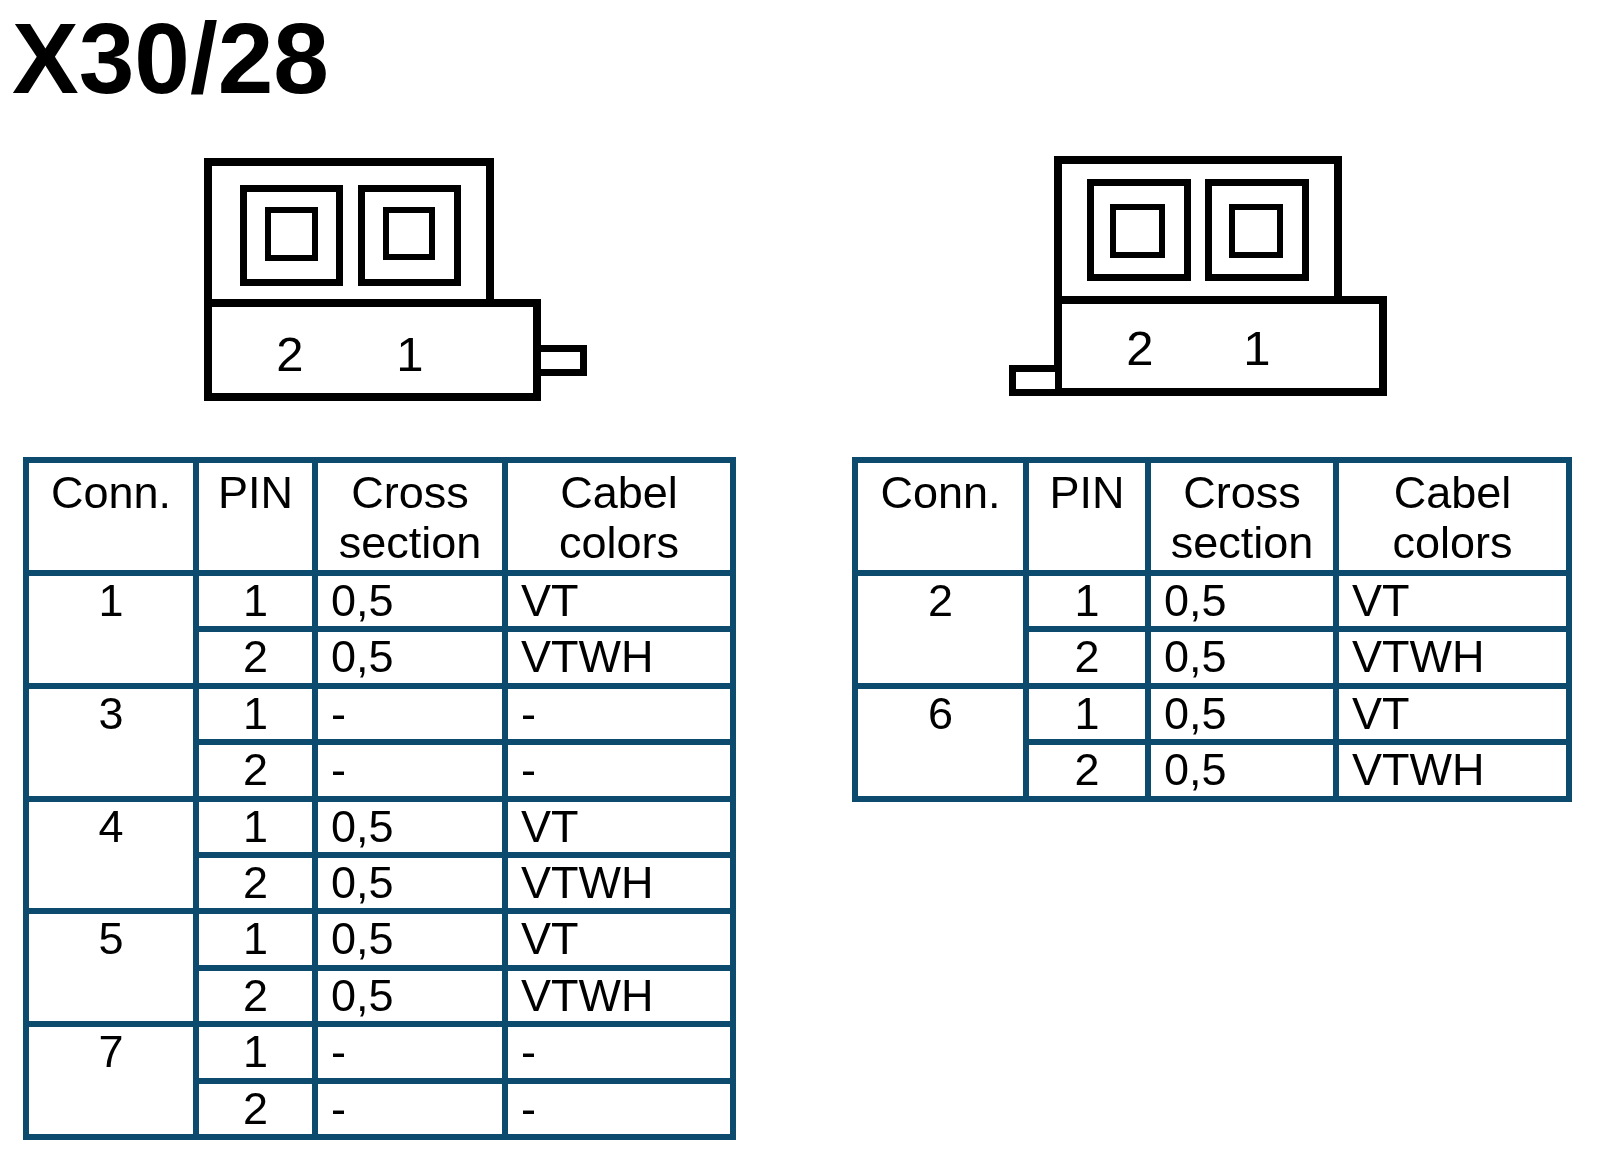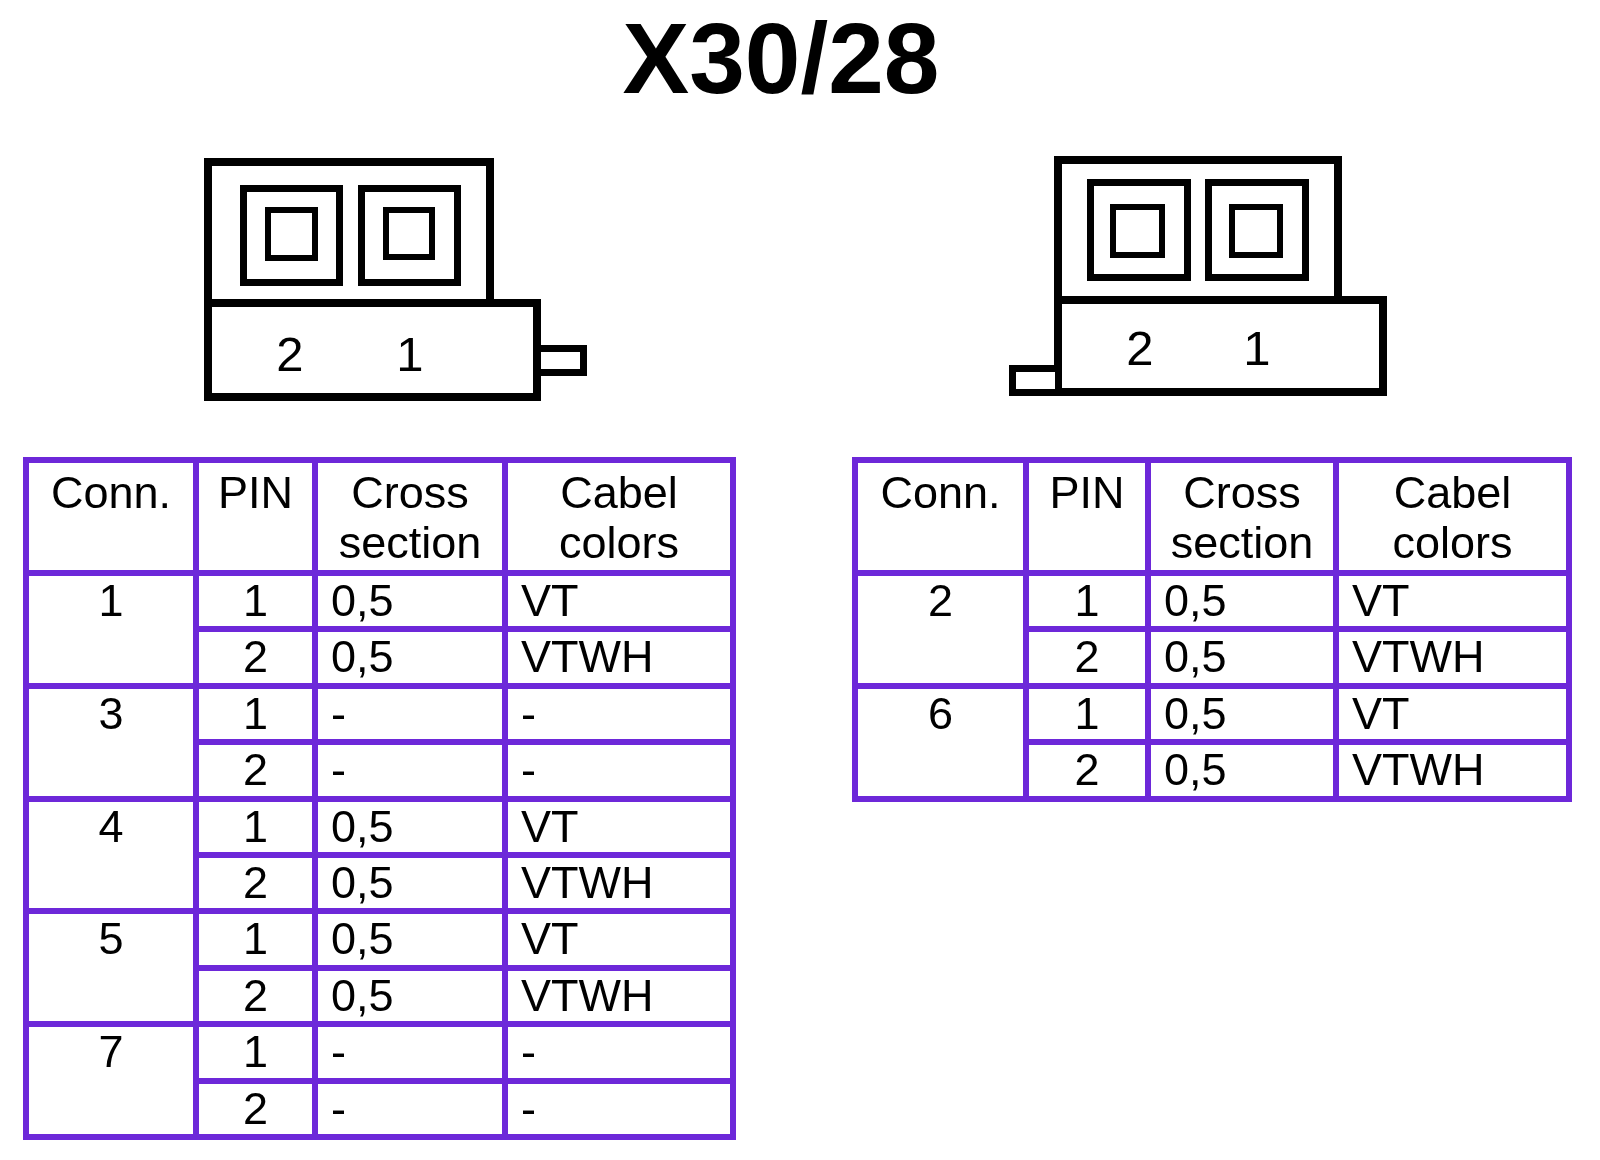--- a/index.html
+++ b/index.html
@@ -8,44 +8,43 @@
     width: 1600px;
     height: 1160px;
     background: #ffffff;
     color: #000000;
     font-family: "Liberation Sans", sans-serif;
     overflow: hidden;
   }
   .title {
     position: absolute;
     top: 8px;
-    left: 0;
+    left: 12px;
     width: 1562px;
-    text-align: center;
     font-size: 100px;
     font-weight: bold;
     line-height: 1.0;
     white-space: nowrap;
   }
   svg.connector { position: absolute; }
   svg.connector rect { fill: #ffffff; stroke: #000000; }
   svg.connector text {
     fill: #000000;
     font-family: "Liberation Sans", sans-serif;
     font-size: 49px;
     text-anchor: middle;
   }
   table.pintable {
     position: absolute;
     border-collapse: collapse;
     table-layout: fixed;
     background: #ffffff;
   }
   table.pintable td {
-    border: 6px solid #6d28d9;
+    border: 6px solid #0c4a6e;
     font-size: 45px;
     line-height: 1.12;
     padding: 0;
     overflow: hidden;
   }
   table.pintable tr.hdr td {
     height: 102px;
     text-align: center;
     vertical-align: top;
     padding-top: 5px;

